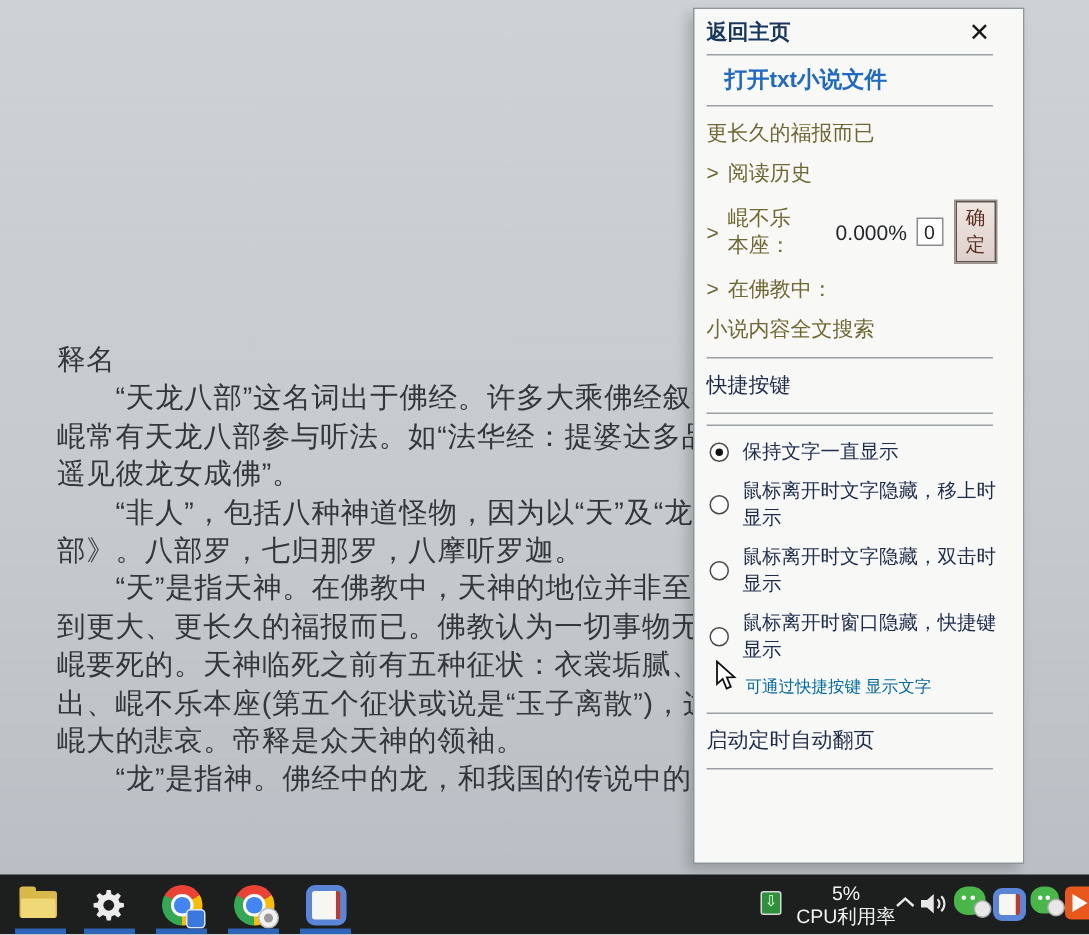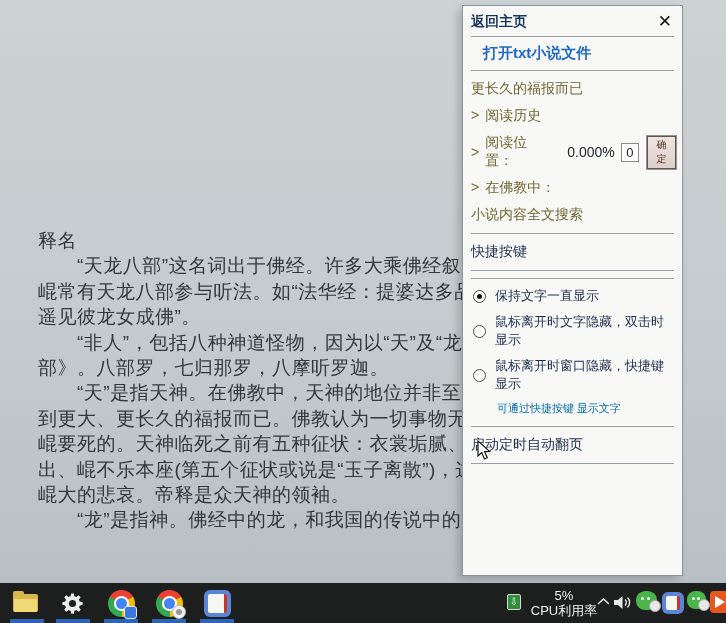--- a/index.html
+++ b/index.html
@@ -9,36 +9,36 @@
 
   
   .reader-text{ position:absolute; left:38px; top:228px; width:700px; color:#33373c;
                 font-size:19px; line-height:25.4px; letter-spacing:.5px; }
   .reader-text .line{ white-space:nowrap; height:25.4px; }
   .reader-text .indent{ padding-left:39px; }
 
   
   .panel{ position:absolute; left:462px; top:5px; width:221px; height:571px;
           background:#f8f8f7; border:1px solid #8e969b; box-shadow:-4px 4px 8px rgba(0,0,0,.18);
-          padding:7px 6px 0 8px; color:#1e2c4c; font-size:14px; }
+          padding:7px 18px 0 8px; color:#1e2c4c; font-size:14px; }
   .p-header{ display:flex; justify-content:space-between; align-items:center; margin-bottom:5px; }
   .p-title{ font-weight:bold; color:#17365d; font-size:14px; cursor:default; }
   .p-close{ color:#1a1a1a; font-size:17px; line-height:14px; margin-right:4px; cursor:default; }
   .div{ border:none; border-top:1px solid #9aa0a5; margin:5px 2px 7px 0; }
   .p-link{ color:#2069c4; font-weight:bold; font-size:15px; margin:6px 12px 7px; }
   .olive{ color:#6e6832; margin:9px 0; }
   .navy{ color:#1e2c4c; margin:9px 0; }
   .arr{ margin-right:6px; }
   .pos-row{ display:flex; align-items:center; margin:7px 0; color:#6e6832; }
   .pos-val{ color:#23262b; margin-left:22px; }
   .pos-input{ width:18px; height:19px; margin-left:6px; border:1px solid #8b8b8b; background:#fff;
               font-size:13px; text-align:center; color:#222; font-family:"Liberation Sans",sans-serif; }
   .confirm-btn{ margin-left:8px; background:linear-gradient(180deg,#efe6e2,#ddd0cb);
                 border:1px solid #5d5450; outline:1px solid #9b938f; color:#5a2d20;
-                font-size:10px; padding:1px 5px 2px; font-family:"Liberation Sans",sans-serif; }
+                font-size:13px; padding:1px 5px 2px; font-family:"Liberation Sans",sans-serif; }
   .opt{ display:flex; align-items:center; margin:8px 0; color:#1e2c4c; font-size:13px; }
   .radio{ width:13px; height:13px; border:1px solid #4a4a4a; border-radius:50%; background:#fff;
           margin:0 9px 0 2px; position:relative; flex:none; }
   .radio.on::after{ content:""; position:absolute; left:3px; top:3px; width:5px; height:5px;
                     border-radius:50%; background:#111; }
   .note{ font-size:11px; color:#0369a1; margin:2px 0 10px 26px;font-family:Liberation Serif, serif; }
 
   
   .taskbar{ position:absolute; left:0; bottom:0; width:726px; height:40px; background:#1d1f1f; }
   .tb-icon{ position:absolute; top:7px; width:27px; height:27px; }
@@ -102,37 +102,41 @@
     </div>
     <hr class="div">
     <div class="p-link">打开txt小说文件</div>
     <hr class="div">
     <div class="olive">更长久的福报而已</div>
     <div class="olive">
       <span class="arr">&gt;</span><span>阅读历史</span>
     </div>
     <div class="pos-row">
       <span class="arr">&gt;</span>
-      <span>阅读位置：</span>
+      <span>崐不乐本座：</span>
       <span class="pos-val">0.000%</span>
       <input class="pos-input" value="0" style="">
       <button class="confirm-btn">确定</button>
     </div>
     <div class="olive">
       <span class="arr">&gt;</span><span>在佛教中：</span>
     </div>
     <div class="olive">小说内容全文搜索</div>
     <hr class="div">
     <div class="navy">快捷按键</div>
     <hr class="div">
     <hr class="div">
 
     <div class="opt">
       <span class="radio on"></span>
       <span>保持文字一直显示</span>
+    </div>
+    <div class="opt">
+      <span class="radio"></span>
+      <span>鼠标离开时文字隐藏，移上时显示</span>
     </div>
     <div class="opt">
       <span class="radio"></span>
       <span>鼠标离开时文字隐藏，双击时显示</span>
     </div>
     <div class="opt">
       <span class="radio"></span>
       <span>鼠标离开时窗口隐藏，快捷键显示</span>
     </div>
     <div class="note">可通过快捷按键 显示文字</div>

